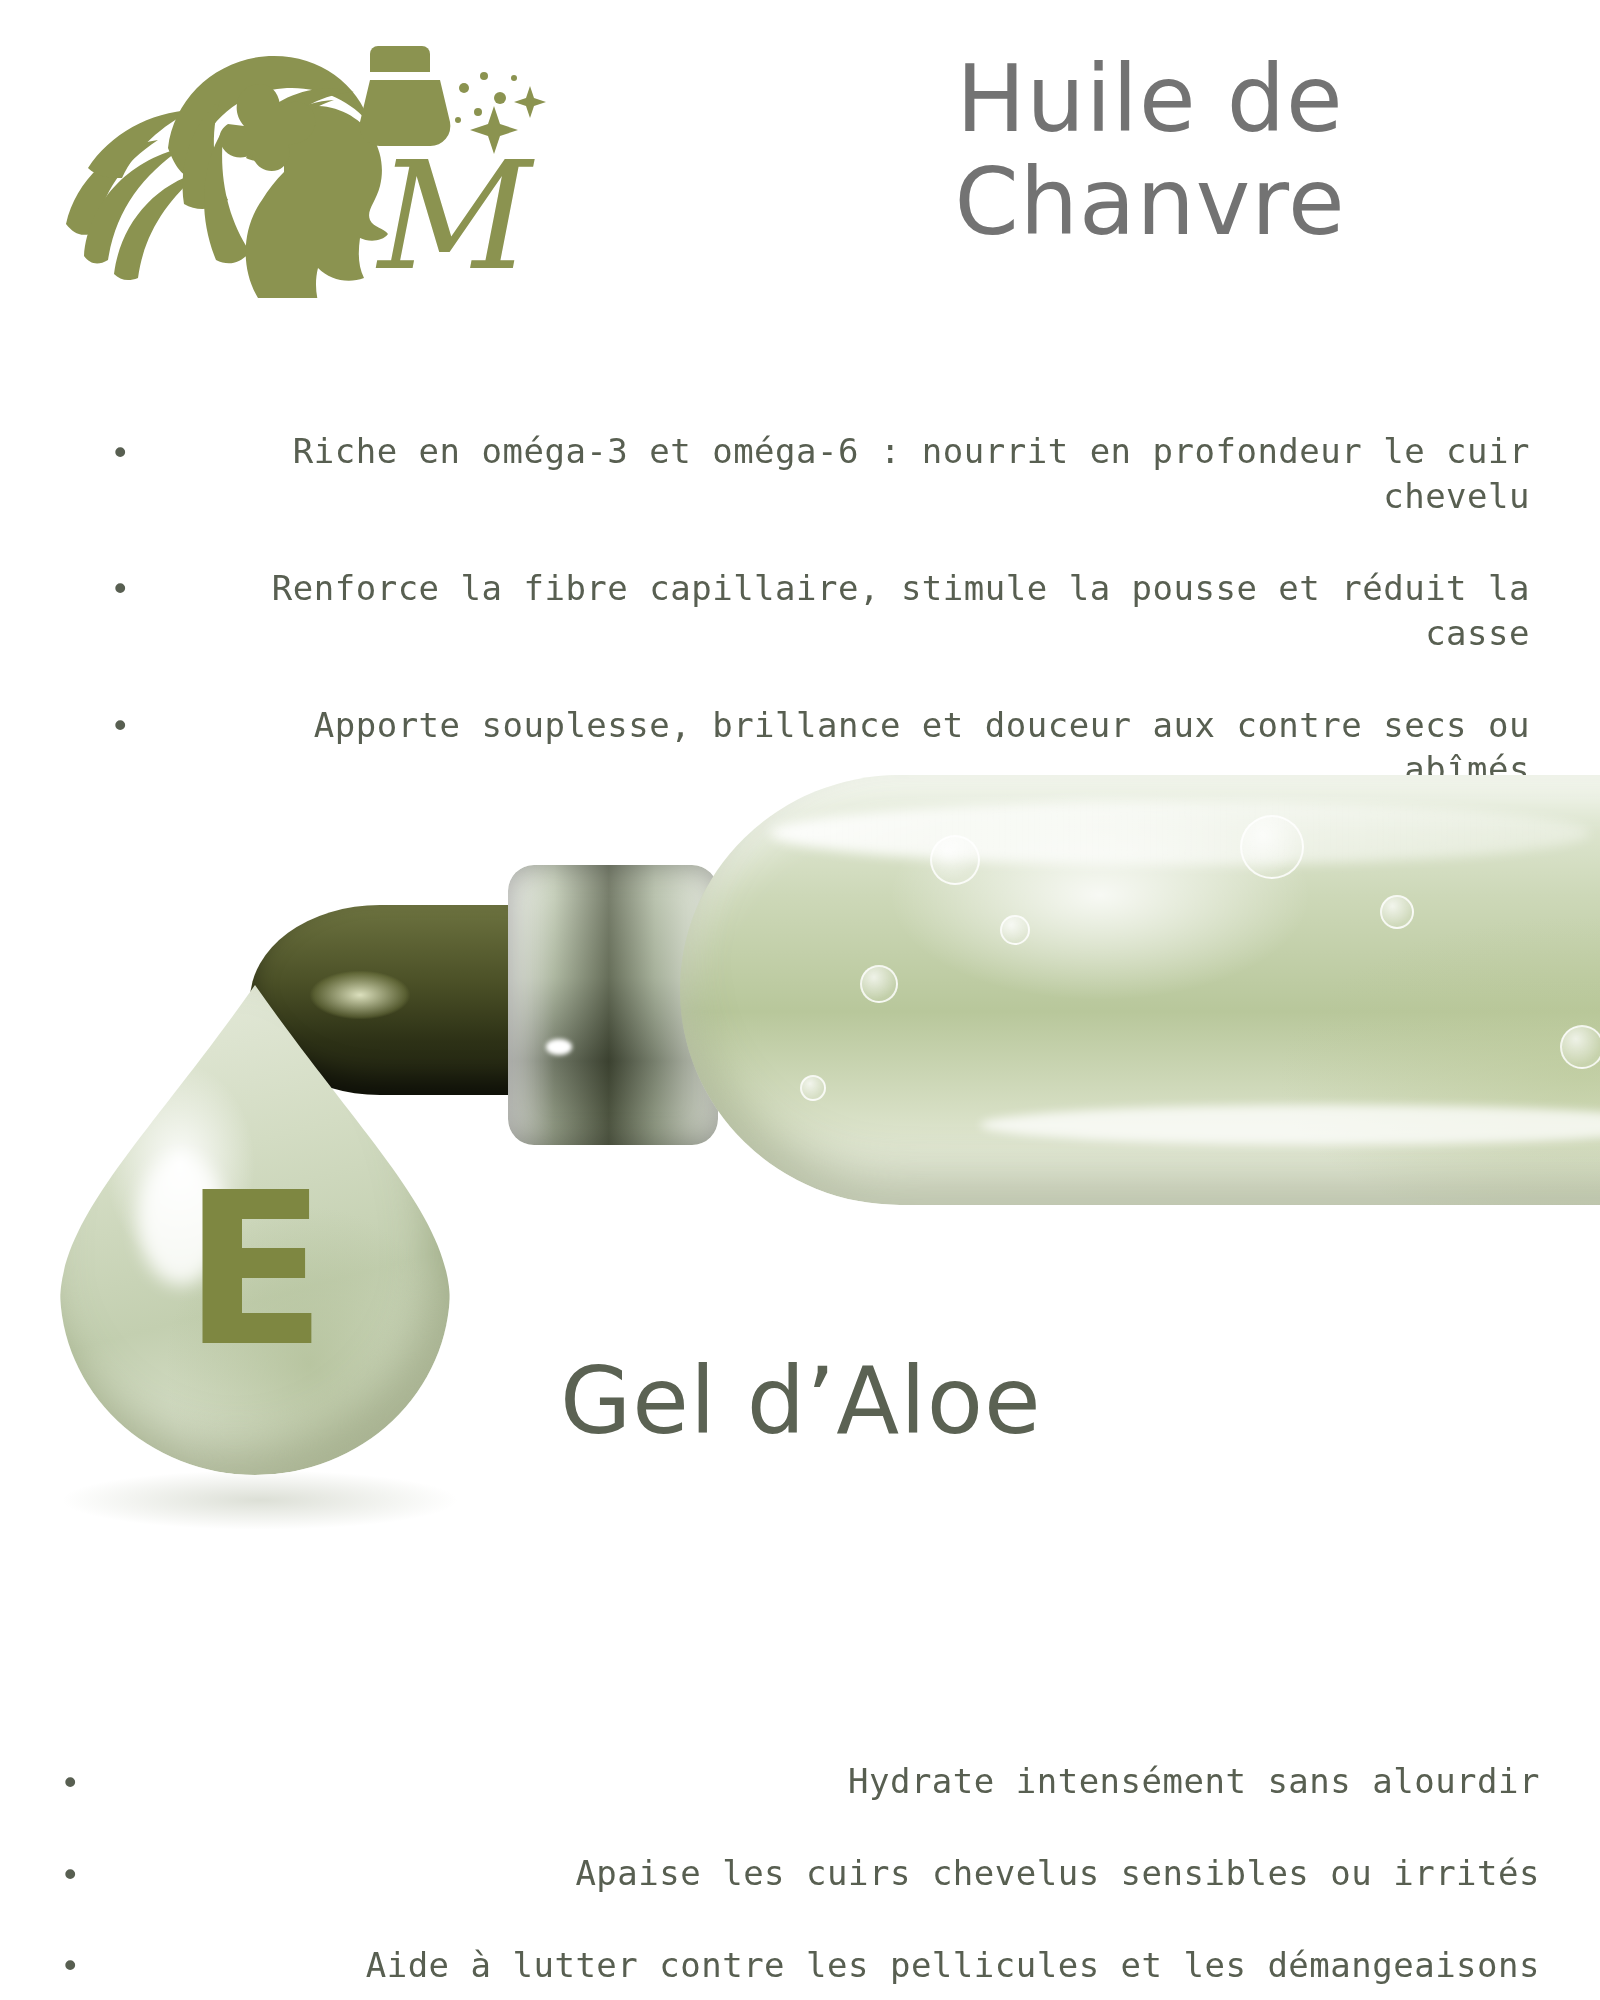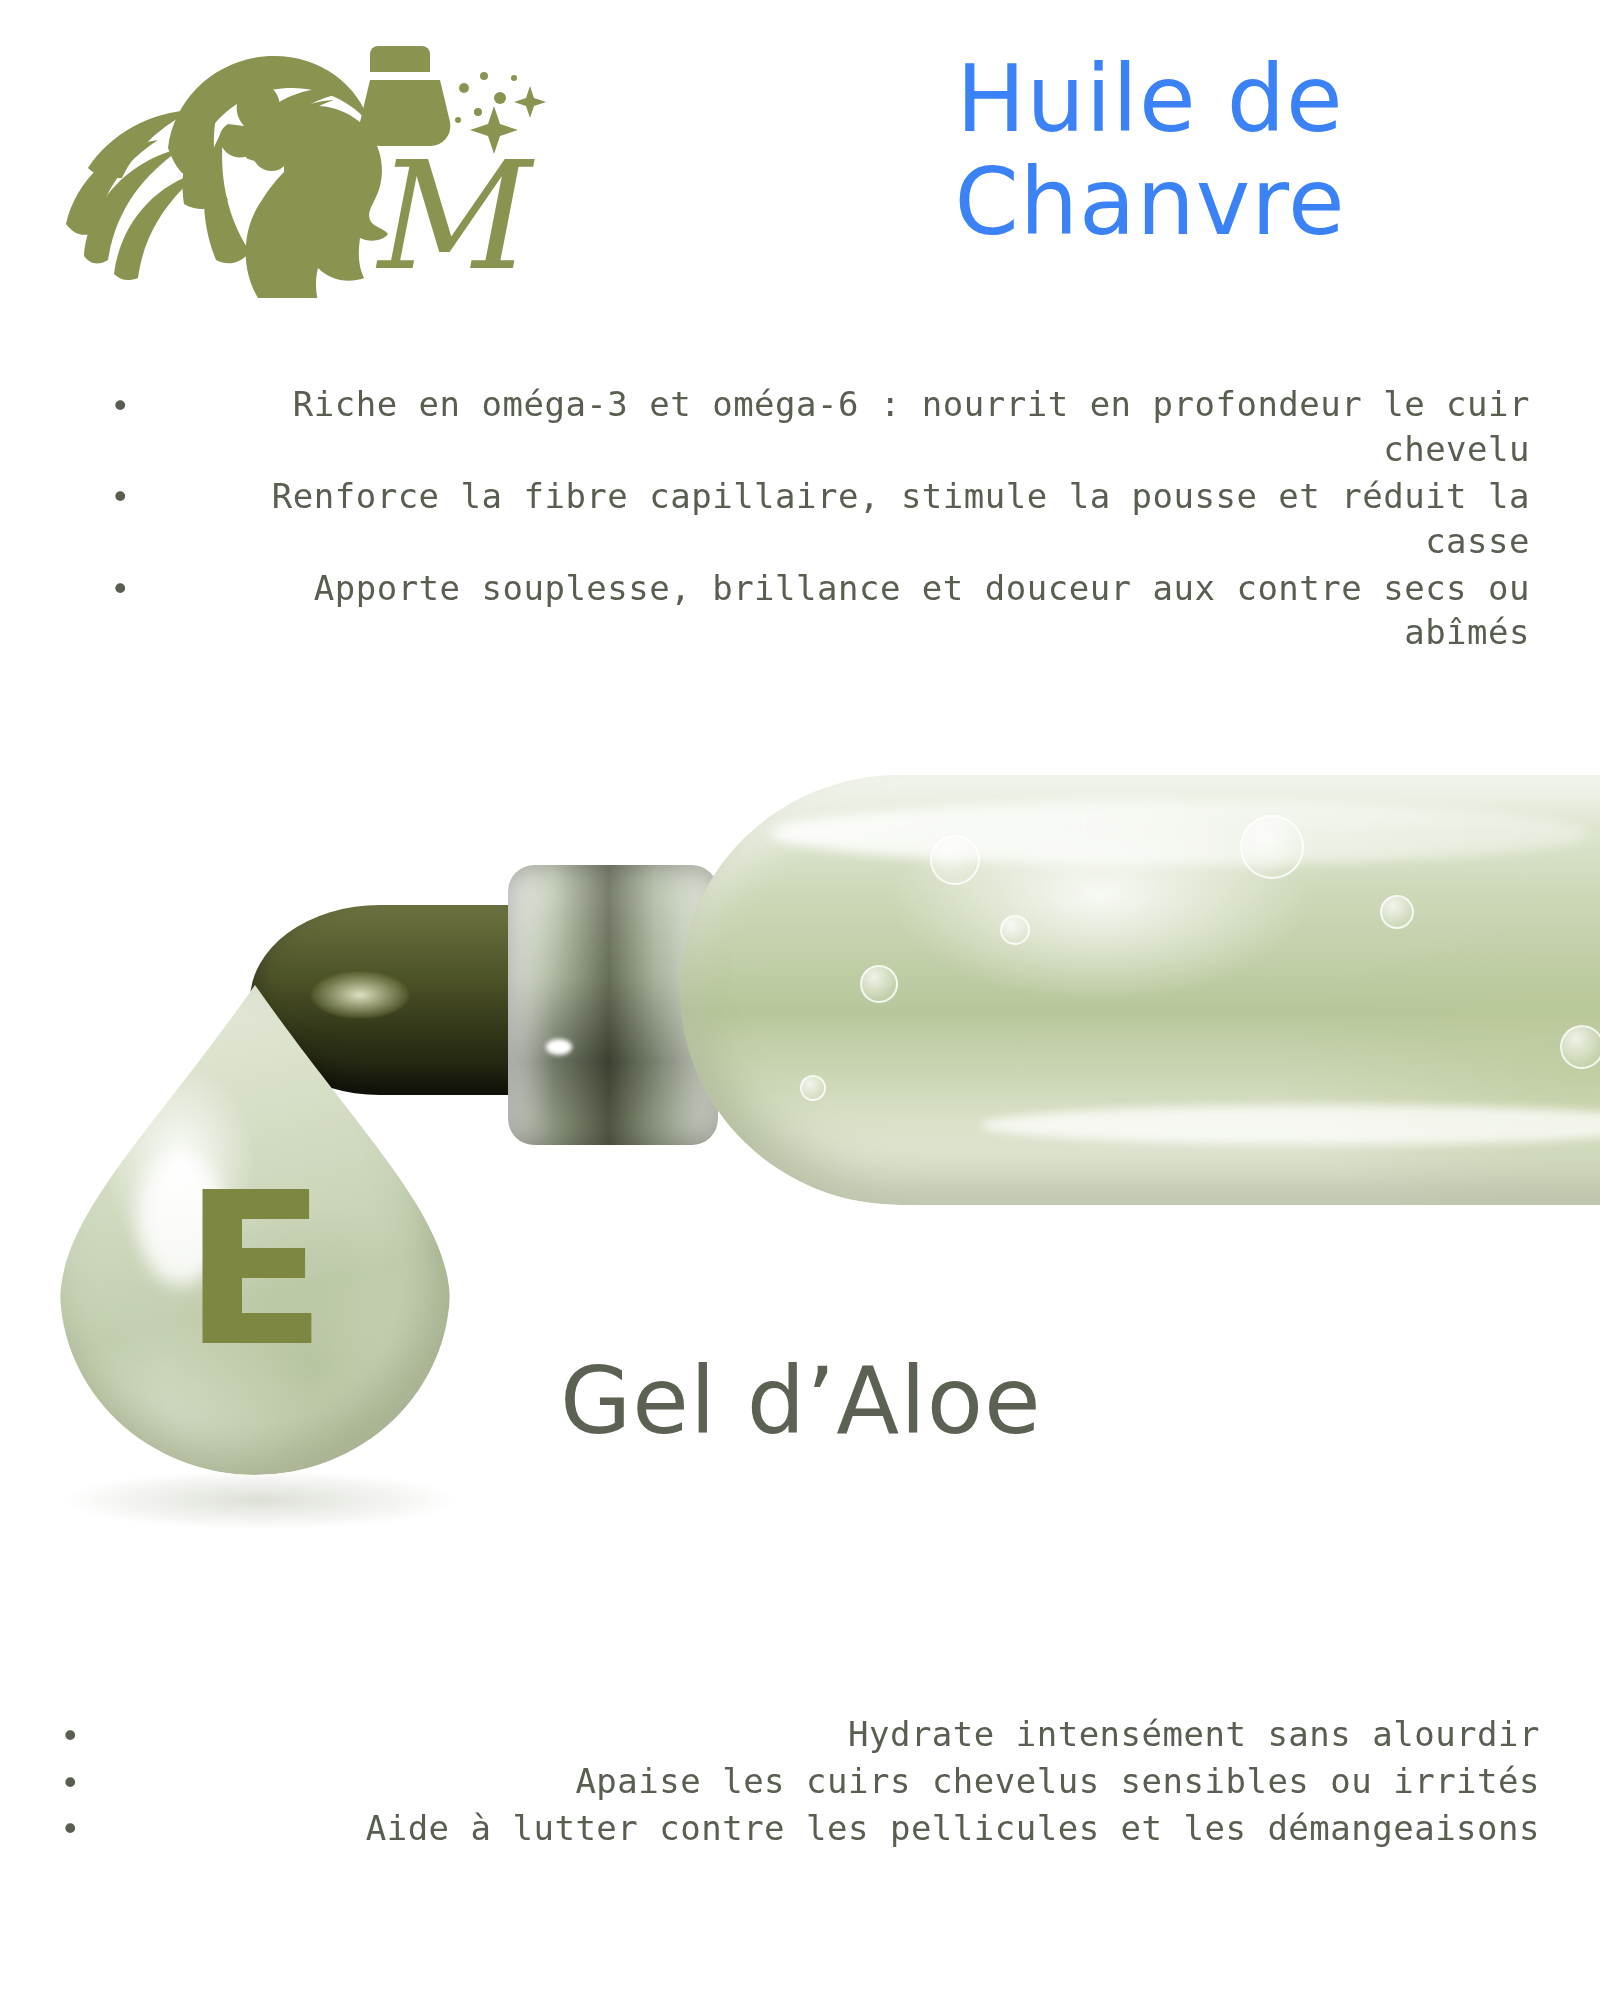--- a/index.html
+++ b/index.html
@@ -31,21 +31,21 @@
   .title-hemp {
     position: absolute;
     left: 820px;
     top: 48px;
     width: 660px;
     text-align: center;
     font-family: "DejaVu Sans", sans-serif;
     font-size: 92px;
     line-height: 1.12;
     font-weight: 400;
-    color: #3b82f6;
+    color: #737373;
     letter-spacing: 1px;
   }
   .title-aloe {
     position: absolute;
     left: 560px;
     top: 1350px;
     width: 760px;
     text-align: left;
     font-family: "DejaVu Sans", sans-serif;
     font-size: 92px;
@@ -75,20 +75,21 @@
     position: absolute;
     left: 0;
     top: 0.05em;
     font-size: 34px;
     line-height: 1.32;
     color: #585f51;
   }
   .bullets li .txt {
     display: block;
     padding-left: 70px;
+    margin-top: 47px;
   }
 
   #hemp-bullets {
     left: 110px;
     top: 382px;
     width: 1420px;
   }
   #aloe-bullets {
     left: 60px;
     top: 1712px;

